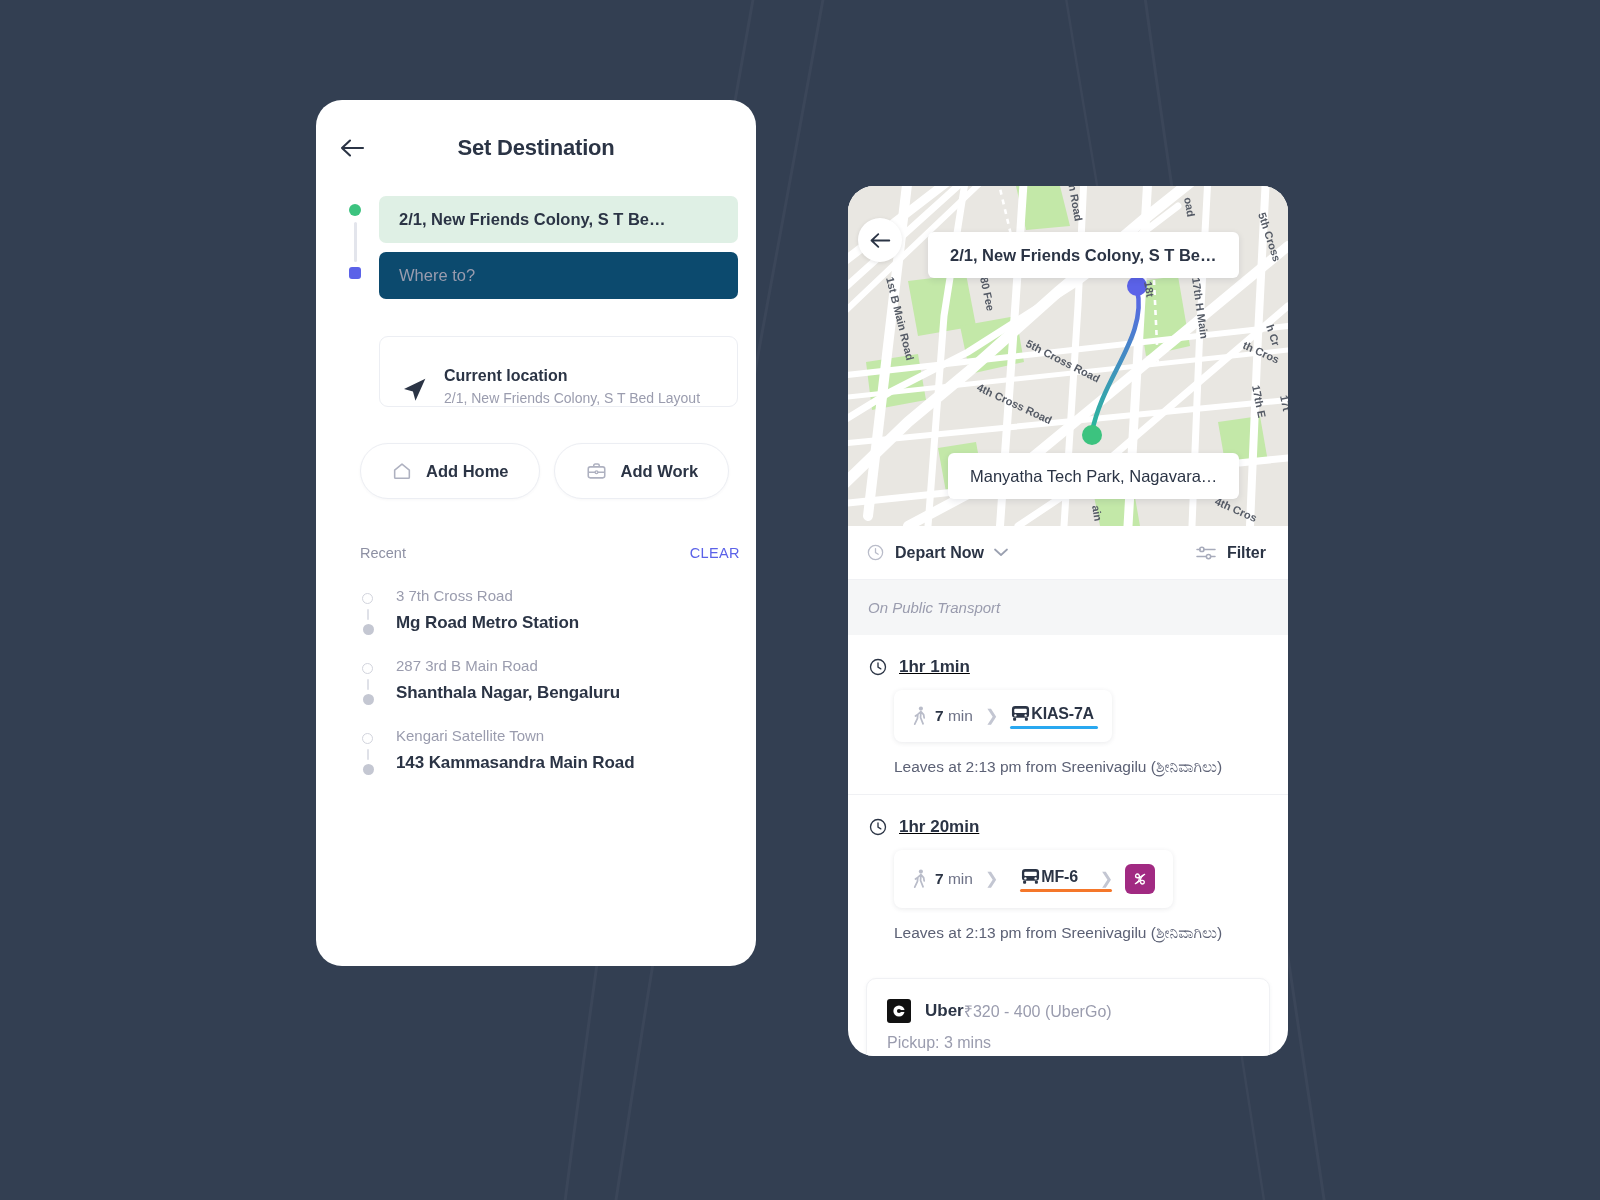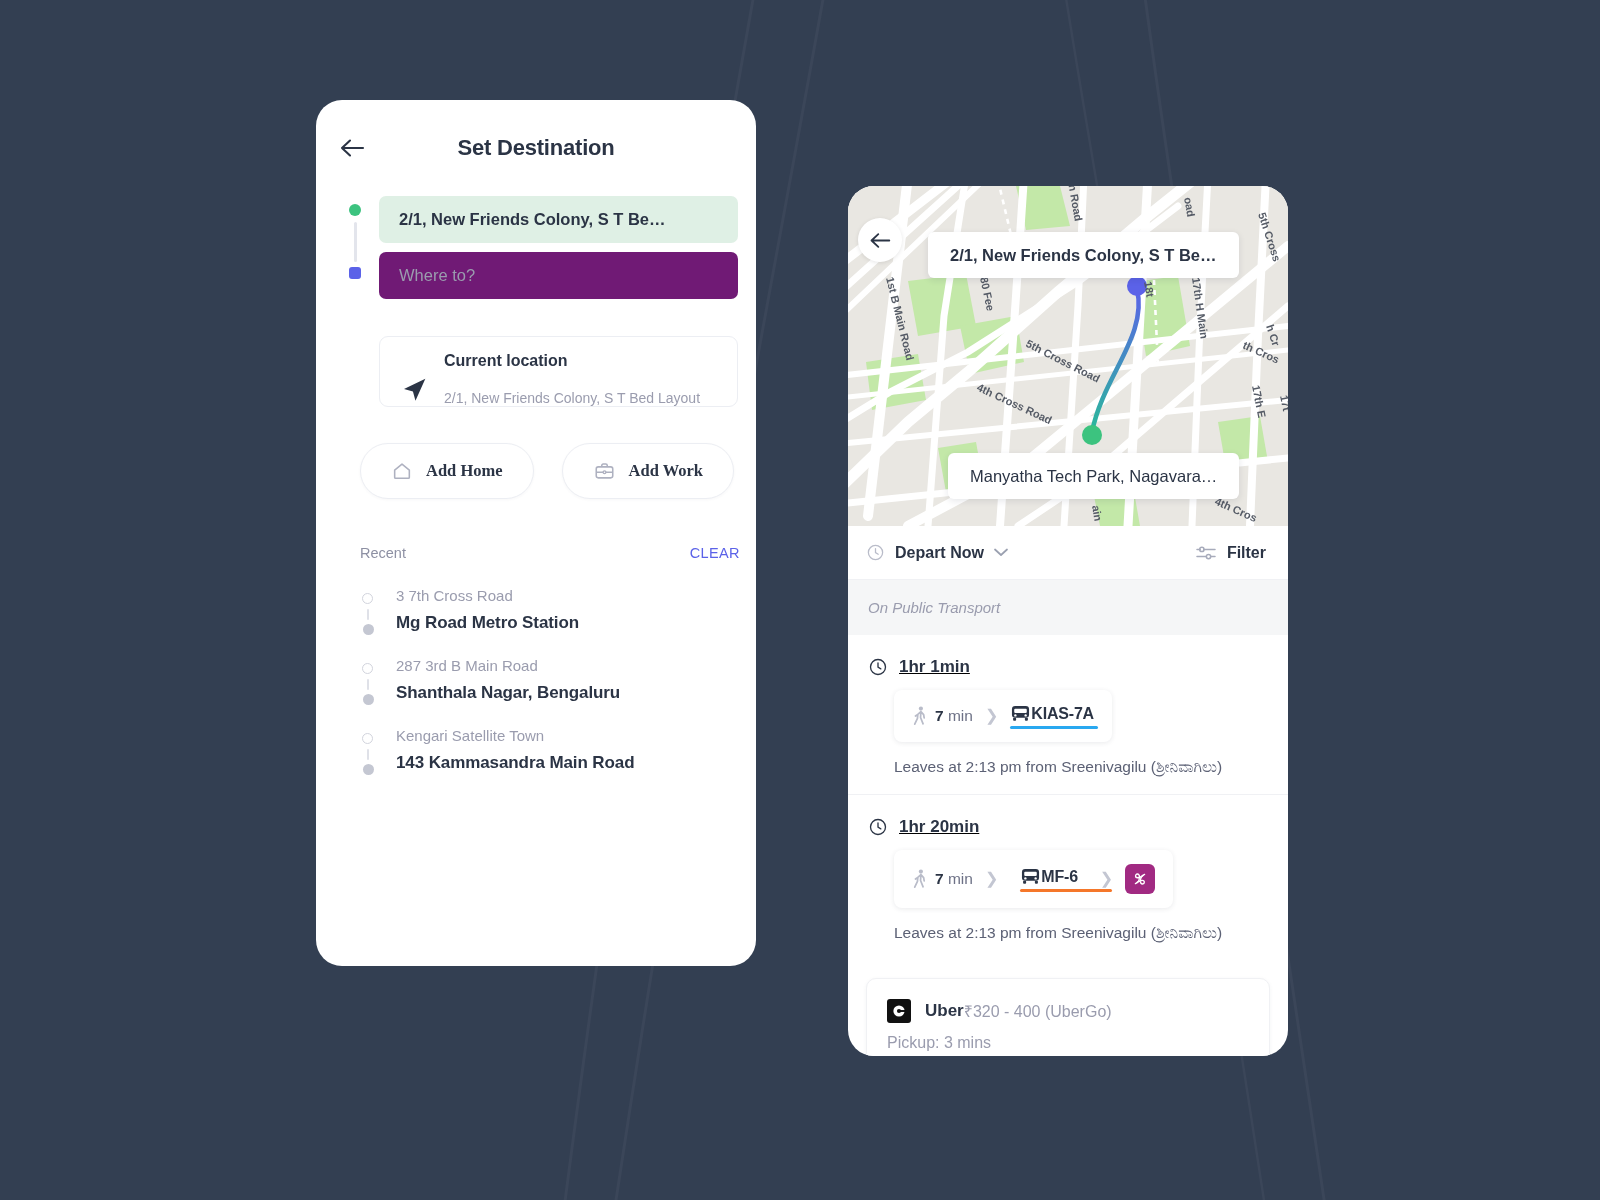--- a/index.html
+++ b/index.html
@@ -107,45 +107,44 @@
     padding: 0 20px;
     font-size: 16.5px;
     cursor: text;
   }
   .input-origin {
     background: #dff0e5;
     color: #2b3445;
     font-weight: bold;
   }
   .input-dest {
-    background: #701a75;
+    background: #0c4a6e;
     color: #9a9cae;
     margin-top: 9px;
   }
 
   .current-loc-card {
     margin: 37px 18px 0 63px;
     border: 1px solid #eceef3;
     border-radius: 9px;
     height: 71px;
     display: flex;
     align-items: flex-end;
     padding: 0 14px 0 18px;
     background: #fff;
     cursor: pointer;
   }
   .nav-icon { width: 32px; height: 32px; flex: none; margin-right: 14px; }
   .cl-title { font-size: 16px; font-weight: bold; color: #2b3445; }
-  .cl-sub { font-size: 14px; color: #9a9cae; margin-top: 20px; }
+  .cl-sub { font-size: 14px; color: #9a9cae; margin-top: 5px; }
 
   .quick-row {
     display: flex;
-    gap: 28px;
+    gap: 14px;
     margin: 36px 8px 0 44px;
-    font-family: Liberation Serif, serif;
   }
   .pill {
     height: 56px;
     border: 1px solid #eceef3;
     border-radius: 28px;
     display: flex;
     align-items: center;
     padding: 0 30px;
     gap: 13px;
     background: #fff;

